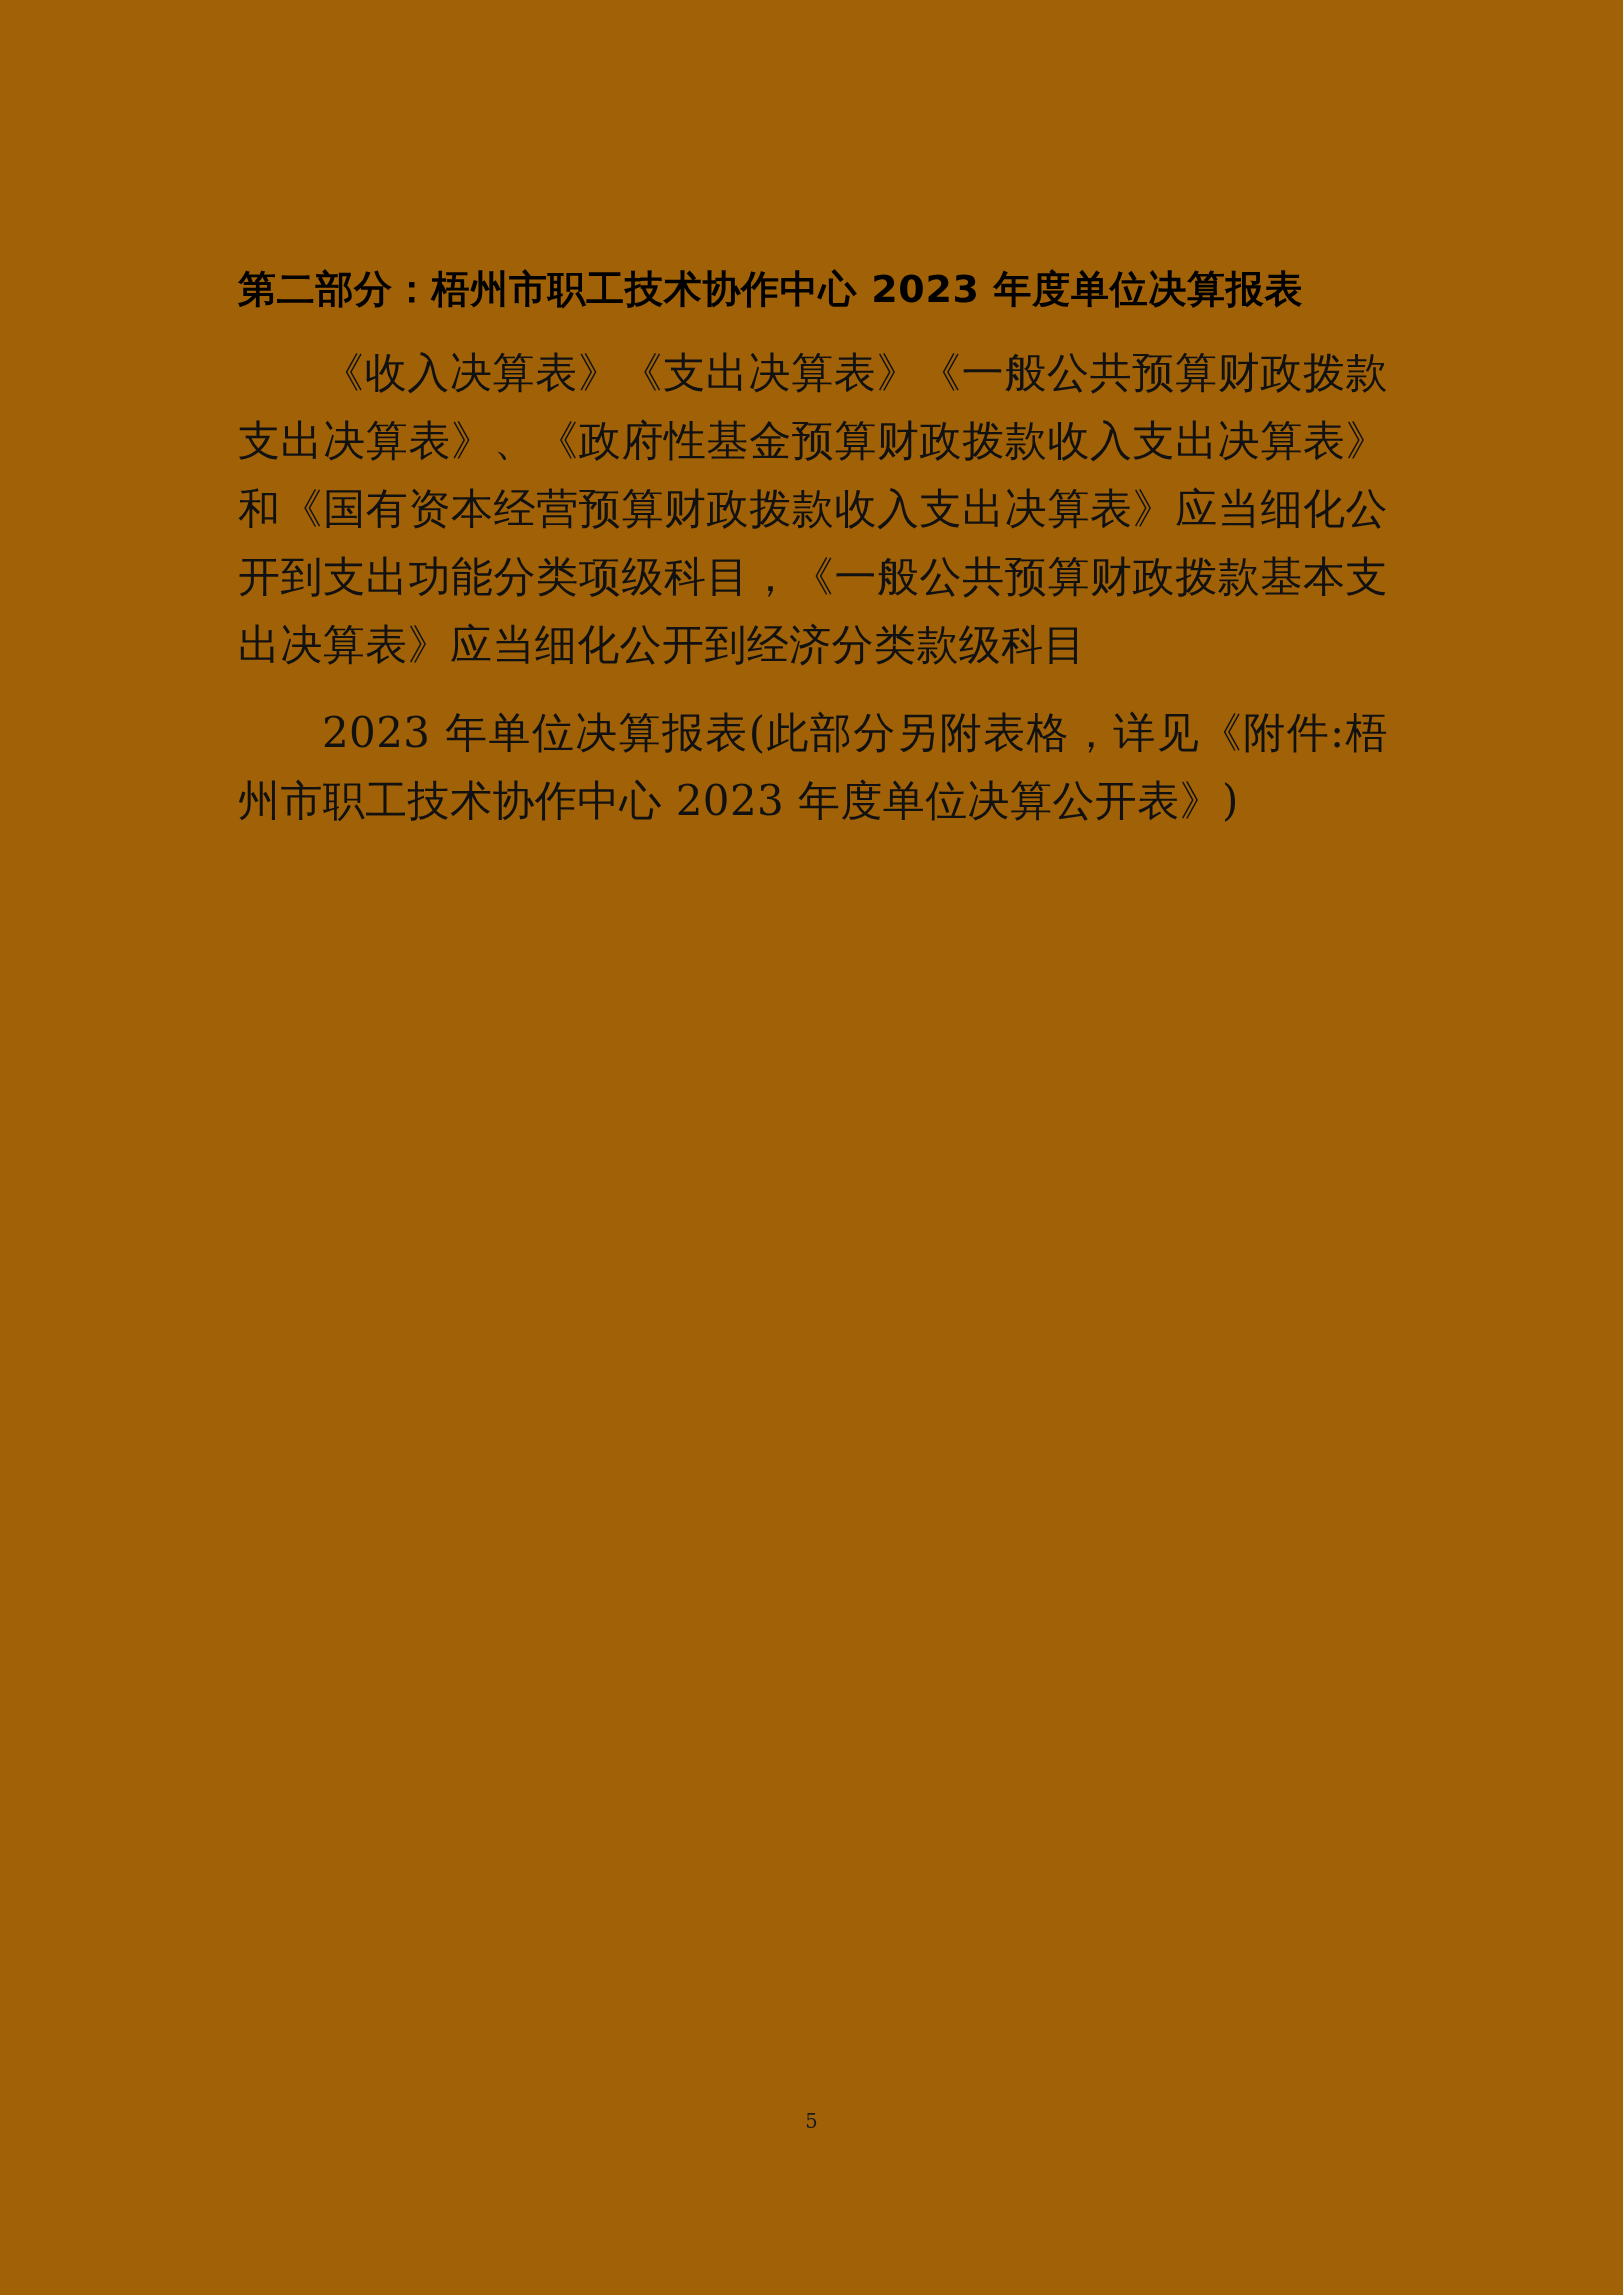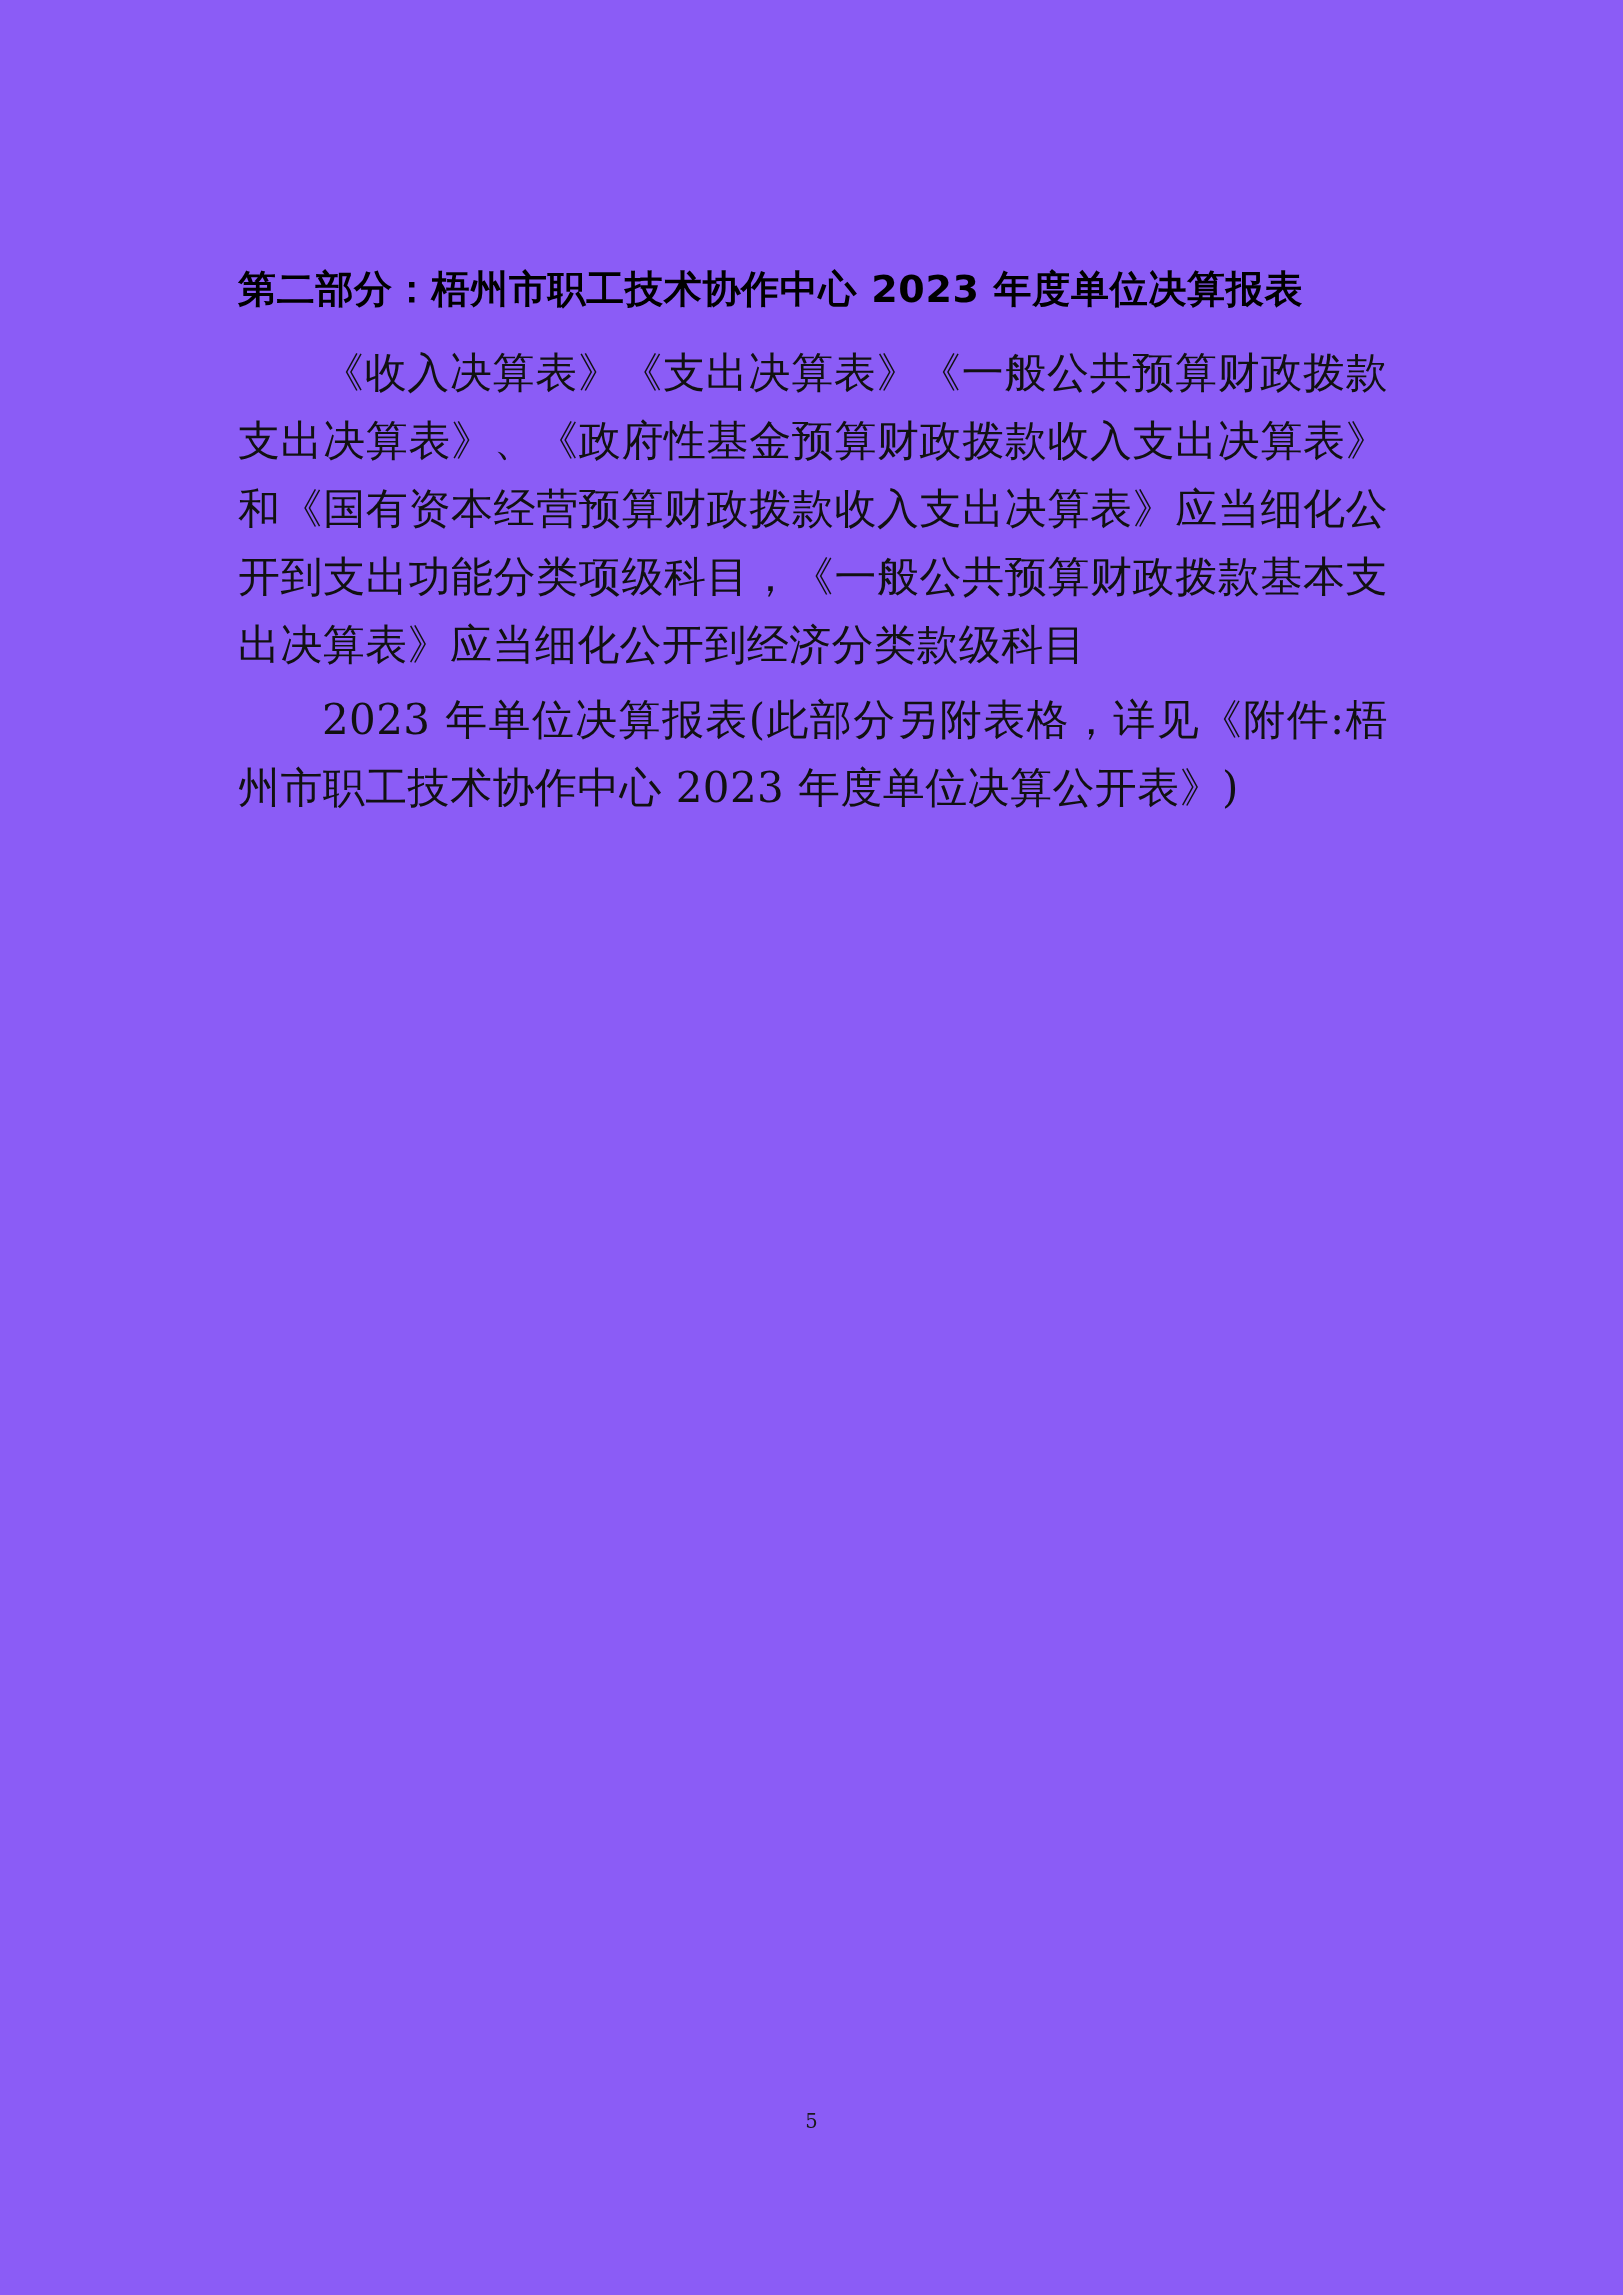--- a/index.html
+++ b/index.html
@@ -11,21 +11,21 @@
     width: 1623px;
     height: 2295px;
     font-family: "DejaVu Serif", "Liberation Serif", serif;
     color: #1a1a1a;
     position: relative;
     overflow: hidden;
   }
   .page {
     position: absolute;
     inset: 0;
-    background: #8b5cf6;
+    background: #a16207;
   }
   .content {
     position: absolute;
     left: 238px;
     top: 266px;
     width: 1150px;
   }
   .doc-heading {
     font-family: "DejaVu Sans", "Liberation Sans", sans-serif;
     font-weight: bold;
@@ -40,21 +40,21 @@
     font-size: 42px;
     line-height: 1.62;
     text-align: justify;
     text-justify: inter-ideograph;
     letter-spacing: 0.4px;
     margin: 0 0 4.2px 0;
     text-indent: 2em;
     color: #111111;
   }
   .para + .para {
-    margin-top: 7px;
+    margin-top: 20px;
   }
   .page-number {
     position: absolute;
     left: 0;
     right: 0;
     top: 2110px;
     text-align: center;
     font-family: "DejaVu Serif", "Liberation Serif", serif;
     font-size: 19.6px;
     color: #1a1a1a;

